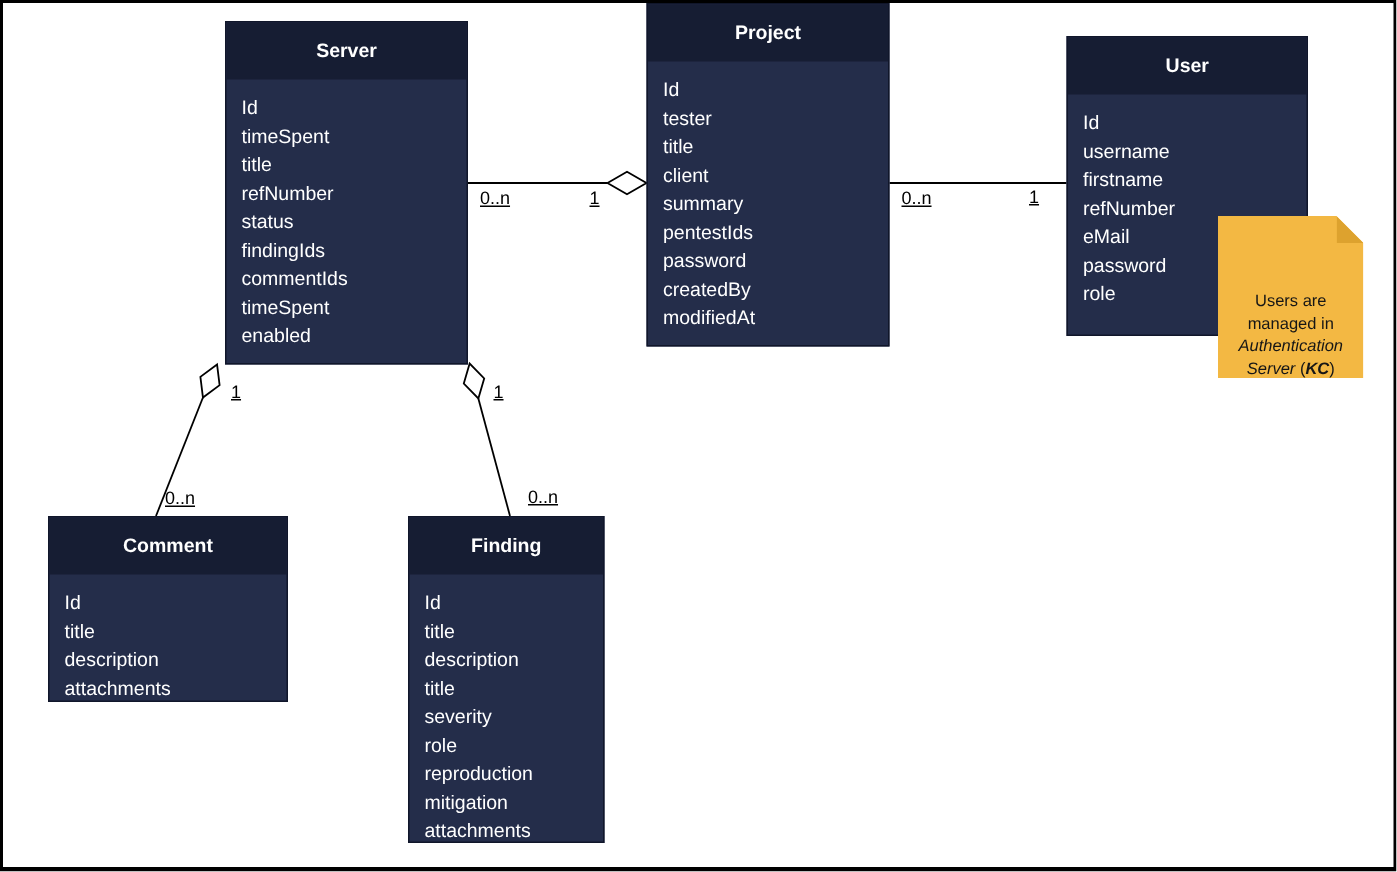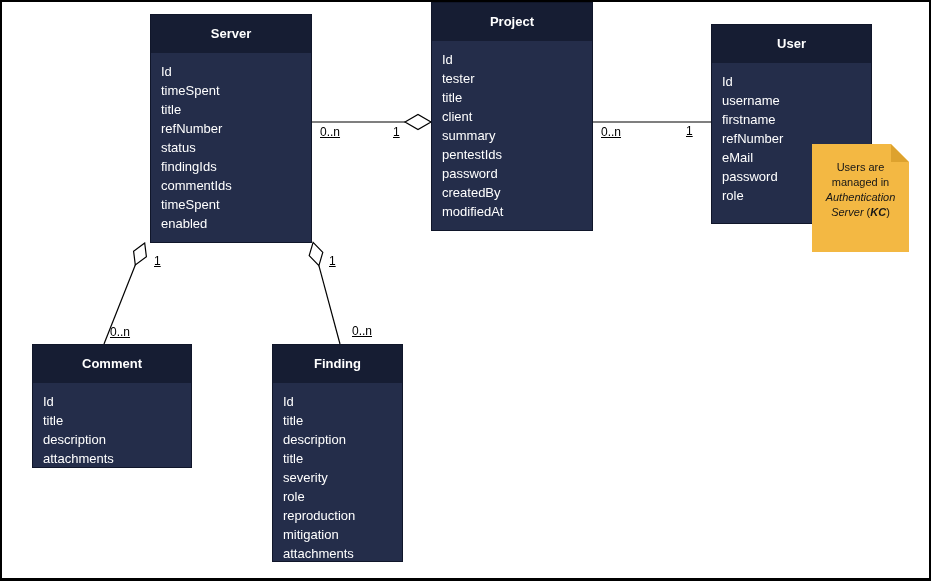--- a/index.html
+++ b/index.html
@@ -60,21 +60,21 @@
     z-index:3;white-space:nowrap;text-decoration:underline;
   }
   .note{
     position:absolute;
     left:810px;top:142px;width:97px;height:108px;
     background:var(--note-bg);
     clip-path:polygon(0 0, calc(100% - 18px) 0, 100% 18px, 100% 100%, 0 100%);
     z-index:2;
     font-size:11px;line-height:15px;color:#161616;
     text-align:center;
-    padding-top:16px;
+    padding-top:50px;
   }
   .note-fold{
     position:absolute;top:0;right:0;
     width:18px;height:18px;
     background:var(--note-fold);
     clip-path:polygon(0 0, 100% 100%, 0 100%);
   }
   .note .it{font-style:italic;}
   .note .bit{font-style:italic;font-weight:bold;}
 </style>

